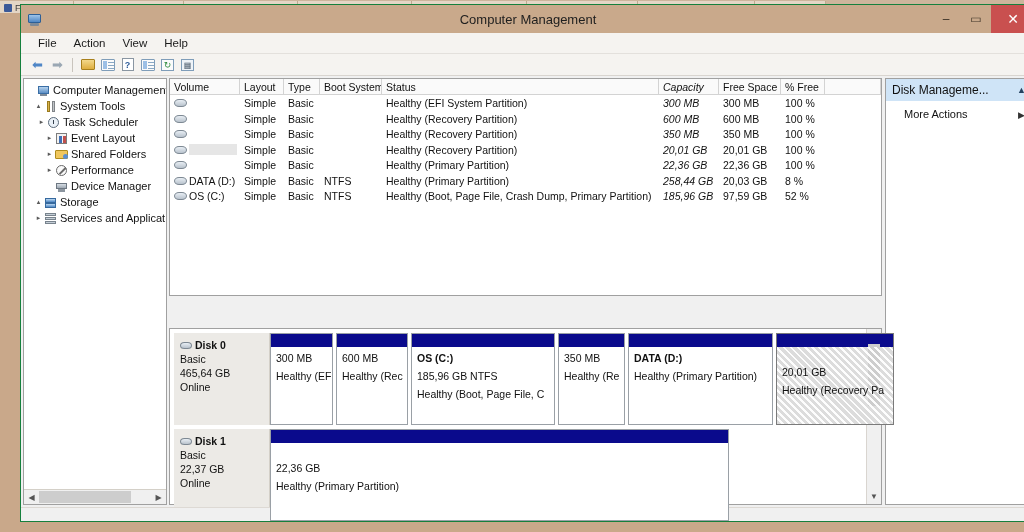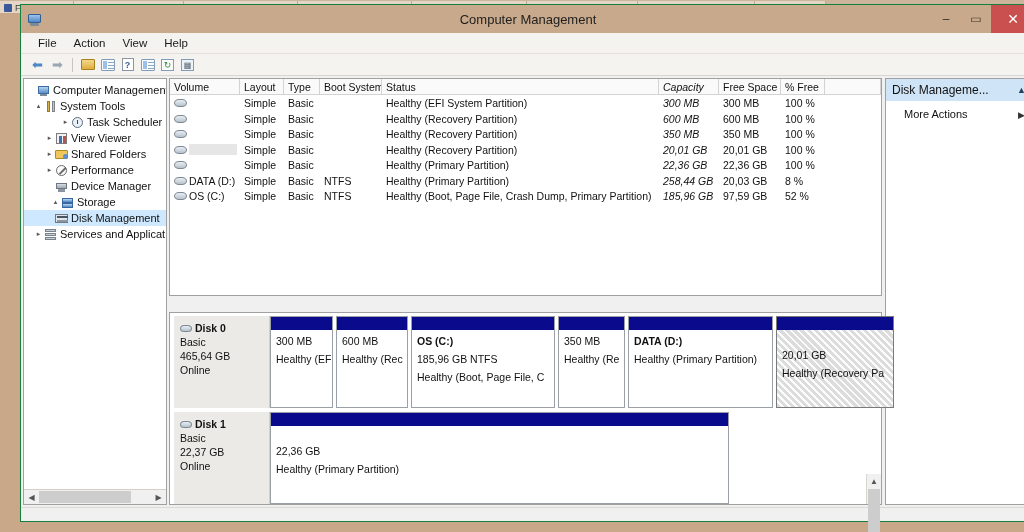--- a/index.html
+++ b/index.html
@@ -211,22 +211,22 @@
   .c-typ { width: 36px; flex: 0 0 36px; }
   .c-fs  { width: 62px; flex: 0 0 62px; }
   .c-sta { width: 277px; flex: 0 0 277px; }
   .c-cap { width: 60px; flex: 0 0 60px; font-style: italic; }
   .c-free{ width: 62px; flex: 0 0 62px; }
   .c-pct { width: 44px; flex: 0 0 44px; }
   .c-end { flex: 1 1 auto; }
 
   
   #diskarea {
-    flex: 1 1 auto; margin-top: 0; background: #fff;
-    border: 1px solid #a0a0a0; display: flex; min-height: 0; align-items: flex-end;
+    flex: 1 1 auto; margin-top: 16px; background: #fff;
+    border: 1px solid #a0a0a0; display: flex; min-height: 0;
   }
   #diskscroll { flex: 1 1 auto; display:flex; flex-direction:column; min-width:0; }
   .disk-row { display: flex; padding: 4px 0 0 4px; }
   .disk-info {
     width: 96px; flex: 0 0 96px; background: #eceae6; height: 92px;
     padding: 5px 0 0 6px; font-size: 10.5px; color: #111; line-height: 14px;
     border-right: 1px solid #d4d0c8;
   }
   .disk-info .dtitle { font-weight: bold; display: flex; align-items: center; gap: 3px; }
   .disk-info .dglyph {
@@ -410,34 +410,34 @@
 
         <div class="tnode" style="padding-left:9px">
           <span class="twist">▴</span>
           <span class="ticon ic-tools">
               <i class="w1"></i>
               <i class="w2"></i>
             </span>
           <span class="tlabel">System Tools</span>
         </div>
 
-        <div class="tnode" style="padding-left:36px">
+        <div class="tnode" style="padding-left:12px">
           <span class="twist">▸</span>
           <span class="ticon">
               <i class="ic-clock"></i>
             </span>
           <span class="tlabel">Task Scheduler</span>
         </div>
 
         <div class="tnode" style="padding-left:20px">
           <span class="twist">▸</span>
           <span class="ticon">
               <i class="ic-event"></i>
             </span>
-          <span class="tlabel">View Viewer</span>
+          <span class="tlabel">Event Layout</span>
         </div>
 
         <div class="tnode" style="padding-left:20px">
           <span class="twist">▸</span>
           <span class="ticon">
               <i class="ic-shared"></i>
             </span>
           <span class="tlabel">Shared Folders</span>
         </div>
 
@@ -451,36 +451,29 @@
 
         <div class="tnode" style="padding-left:20px">
           <span class="twist"></span>
           <span class="ticon ic-dev">
               <i class="d1"></i>
               <i class="d2"></i>
             </span>
           <span class="tlabel">Device Manager</span>
         </div>
 
-        <div class="tnode" style="padding-left:26px">
+        <div class="tnode" style="padding-left:9px">
           <span class="twist">▴</span>
           <span class="ticon ic-storage">
               <i class="st1"></i>
               <i class="st2"></i>
             </span>
           <span class="tlabel">Storage</span>
         </div>
 
-        <div class="tnode sel" style="padding-left:20px">
-          <span class="twist"></span>
-          <span class="ticon">
-              <i class="ic-diskmg"></i>
-            </span>
-          <span class="tlabel">Disk Management</span>
-        </div>
 
         <div class="tnode" style="padding-left:9px">
           <span class="twist">▸</span>
           <span class="ticon ic-svc">
               <i class="v1"></i>
               <i class="v2"></i>
               <i class="v3"></i>
             </span>
           <span class="tlabel">Services and Applicat</span>
         </div>

